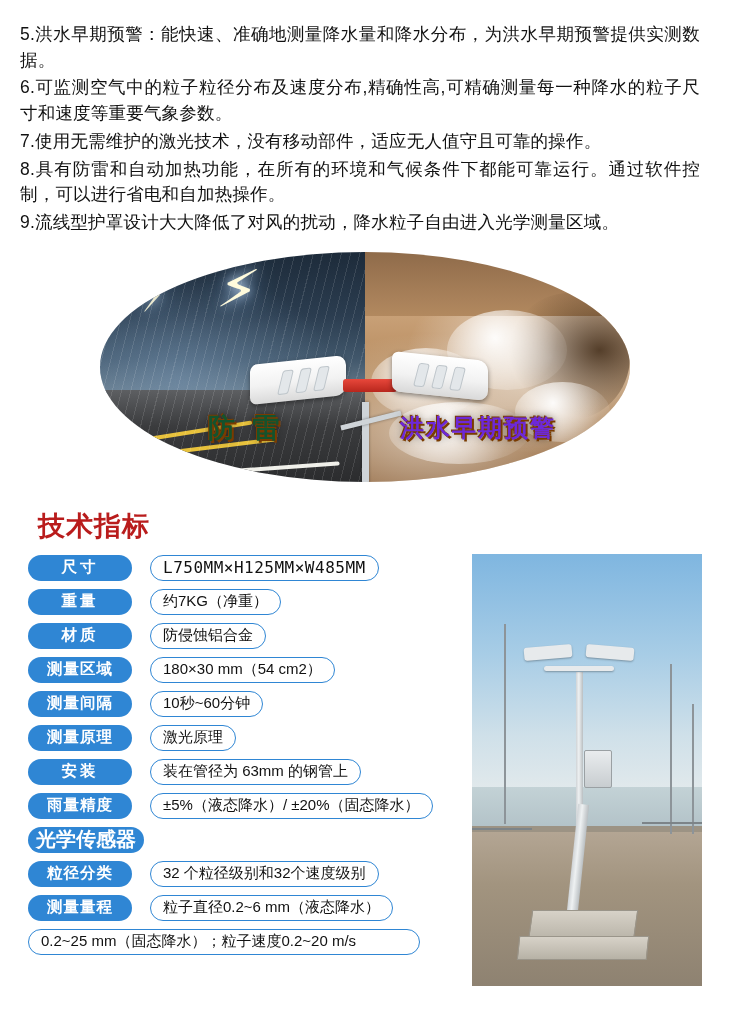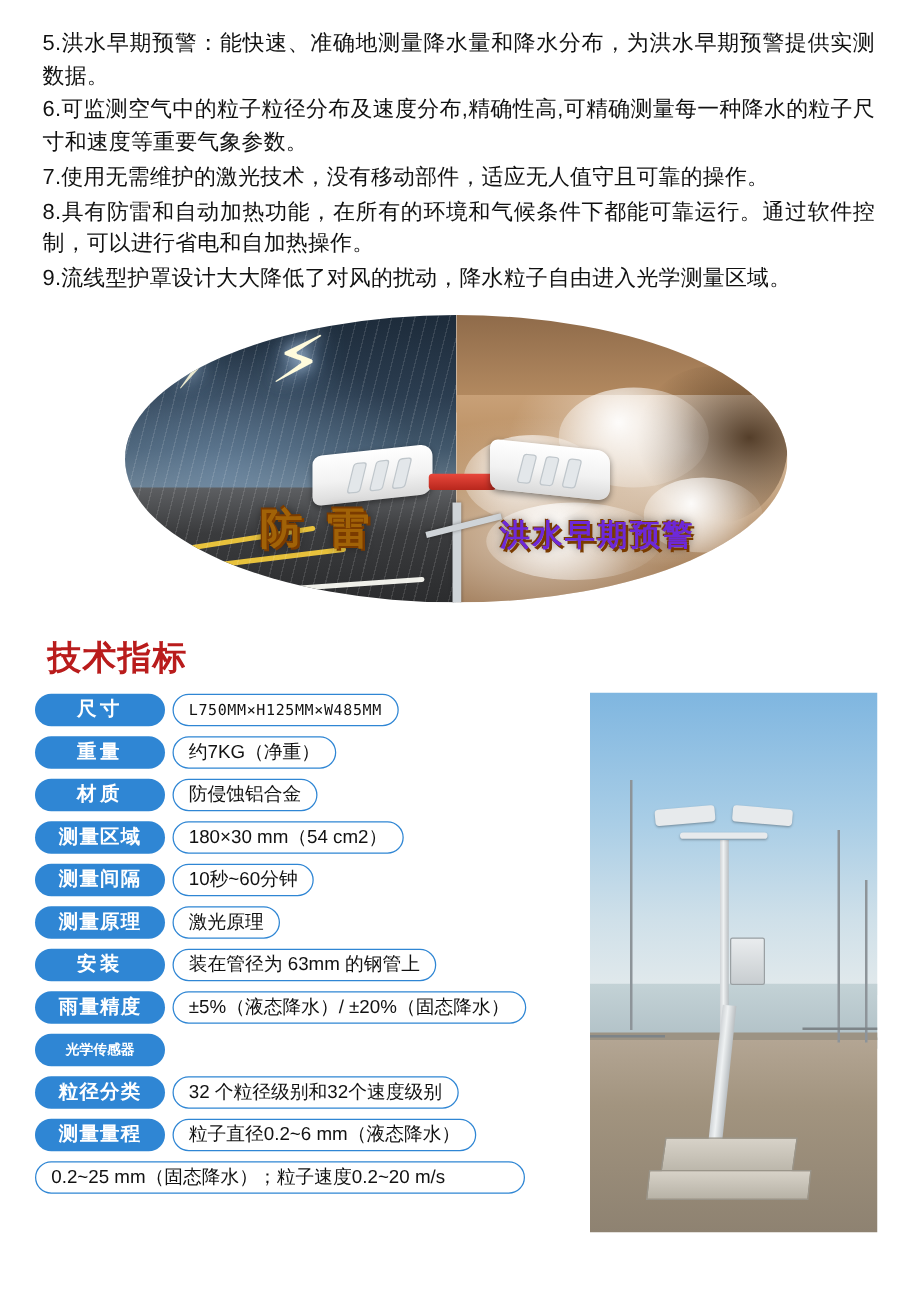--- a/index.html
+++ b/index.html
@@ -16,21 +16,21 @@
     position: relative;
   }
   .page {
     width: 730px;
     height: 1032px;
     position: relative;
   }
 
   
   .features {
-    padding: 22px 30px 0 34px;
+    padding: 22px 30px 0 20px;
   }
   .feature {
     font-size: 17.5px;
     line-height: 1.47;
     letter-spacing: 0.2px;
     margin: 0 0 2px 0;
     text-align: justify;
     text-indent: 0;
   }
 
@@ -143,23 +143,23 @@
     background: linear-gradient(180deg, #e8473b, #b8271d);
     border-radius: 3px;
   }
   .mast {
     position: absolute;
     background: #cfd4d8;
     box-shadow: 0 0 3px rgba(0,0,0,.4);
   }
   .hero-caption {
     position: absolute;
-    font-size: 34px;
+    font-size: 27px;
     font-weight: bold;
-    color: #a16207;
+    color: #14532d;
     letter-spacing: 4px;
     text-shadow: 2px 2px 0 #7a3b00, -1px -1px 0 #7a3b00, 0 0 8px rgba(0,0,0,.6);
     font-family: "DejaVu Sans", sans-serif;
   }
   .hero-caption.right { color: #6d28d9; }
 
   
   .section-title {
     margin: 26px 0 10px 38px;
     font-size: 27px;
@@ -176,21 +176,21 @@
   }
   .spec-list {
     width: 430px;
     display: flex;
     flex-direction: column;
     gap: 6px;
   }
   .spec-row {
     display: flex;
     align-items: center;
-    gap: 6px;
+    gap: 18px;
     height: 28px;
   }
   .spec-label {
     min-width: 104px;
     height: 26px;
     background: #2f86d4;
     color: #fff;
     border-radius: 13px;
     font-size: 15.5px;
     font-weight: bold;
@@ -209,21 +209,21 @@
     display: flex;
     align-items: center;
     padding: 0 12px;
     font-size: 15px;
     color: #111;
     white-space: nowrap;
     box-sizing: border-box;
   }
   .spec-value.mono {
     font-family: "DejaVu Sans Mono", monospace;
-    font-size: 12px;
+    font-size: 16px;
     letter-spacing: .5px;
   }
   .spec-row.full .spec-value {
     min-width: 392px;
   }
 
   
   .photo {
     width: 230px;
     height: 432px;
@@ -378,21 +378,21 @@
         <div class="spec-label">安装</div>
         <div class="spec-value">装在管径为 63mm 的钢管上</div>
       </div>
 
       <div class="spec-row">
         <div class="spec-label" style="letter-spacing:1px;">雨量精度</div>
         <div class="spec-value">±5%（液态降水）/ ±20%（固态降水）</div>
       </div>
 
       <div class="spec-row">
-        <div class="spec-label" style="letter-spacing:0px; font-size:11px;">光学传感器</div>
+        <div class="spec-label" style="letter-spacing:0px; font-size:20px;">光学传感器</div>
       </div>
 
       <div class="spec-row">
         <div class="spec-label" style="letter-spacing:1px;">粒径分类</div>
         <div class="spec-value">32 个粒径级别和32个速度级别</div>
       </div>
 
       <div class="spec-row">
         <div class="spec-label" style="letter-spacing:1px;">测量量程</div>
         <div class="spec-value">粒子直径0.2~6 mm（液态降水）</div>

